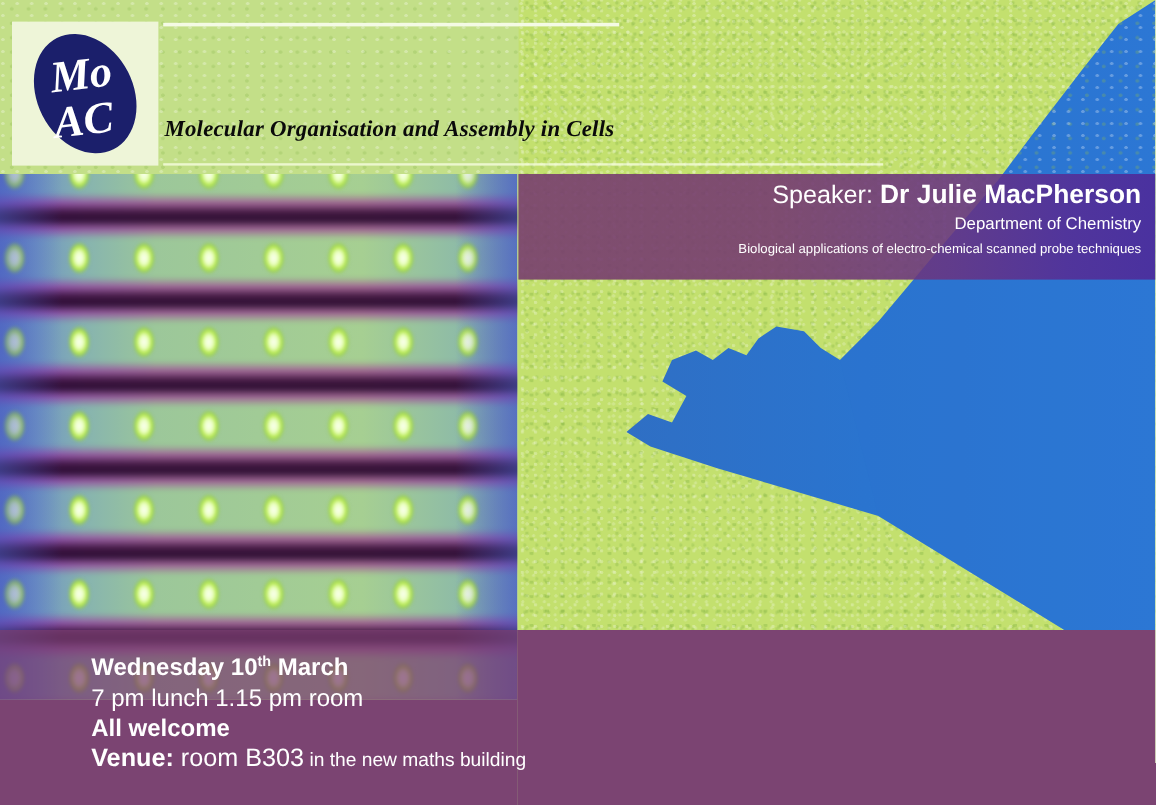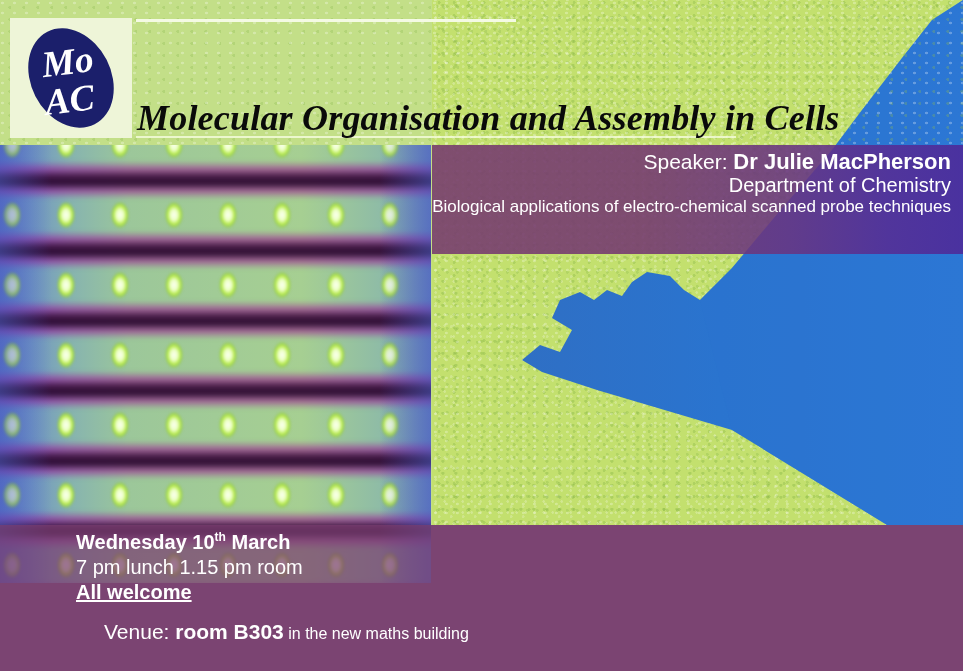--- a/index.html
+++ b/index.html
@@ -115,55 +115,55 @@
   }
   .rule-title{
     position:absolute; left:136px; top:136px;
     width:600px; height:2px;
     background:rgba(250,255,230,.75);
   }
   .poster-title{
     position:absolute; left:137px; top:97px;
     font-family:"Liberation Serif", serif;
     font-style:italic; font-weight:bold;
-    font-size:36px;
+    font-size:19px;
     color:#0a0a0a;
     letter-spacing:.2px;
     white-space:nowrap;
   }
 
   
   .speaker-band{
     position:absolute; left:432px; top:145px;
-    width:531px; height:109px;
+    width:531px; height:88px;
     background:linear-gradient(90deg,
        rgba(120,62,110,.90) 0%,
        rgba(118,60,112,.90) 40%,
        rgba(104,52,130,.88) 68%,
        rgba(86,44,148,.88) 86%,
        rgba(78,40,152,.88) 100%);
     color:#ffffff;
     box-sizing:border-box;
     padding:4px 12px 0 0;
     text-align:right;
   }
   .speaker-line{
     font-size:21px;
     line-height:26px;
     white-space:nowrap;
   }
   .speaker-line .lbl{font-weight:normal;}
   .speaker-line .nm{font-weight:bold; font-size:22px;}
   .dept-line{
-    font-size:20px;
+    font-size:14px;
     line-height:20px;
     white-space:nowrap;
   }
   .talk-line{
-    font-size:17px;
+    font-size:11px;
     line-height:20px;
     white-space:nowrap;
     margin-top:2px;
   }
 
   
   .info-overlay{            
     position:absolute; left:0px; top:525px;
     width:431px; height:58px;
     background:rgba(122,62,112,.72);
@@ -173,39 +173,39 @@
     width:532px; height:146px;
     background:#7b4472;
   }
   .info-solid-bottom{       
     position:absolute; left:0px; top:583px;
     width:431px; height:88px;
     background:#7b4472;
   }
 
   .date-block{
-    position:absolute; left:76px; top:525px;
+    position:absolute; left:76px; top:539px;
     color:#ffffff;
     line-height:25px;
     white-space:nowrap;
   }
   .date-line{font-size:20px; font-weight:bold;}
   .date-line sup{font-size:12px; vertical-align:super;}
   .time-line{font-size:20px; font-weight:normal;}
   .time-line b{font-weight:normal;}
-  .welcome-line{font-size:20px; font-weight:bold;text-decoration:underline;}
+  .welcome-line{font-size:20px; font-weight:bold;}
 
   .venue-block{
     position:absolute; left:76px; top:620px;
     color:#ffffff;
     white-space:nowrap;
     font-size:21px;
   }
-  .venue-block .vlbl{font-weight:normal;margin-left:28px;}
-  .venue-block .vroom{font-weight:bold;}
+  .venue-block .vlbl{font-weight:bold;}
+  .venue-block .vroom{font-weight:normal;}
   .venue-block .vrest{font-size:16px; font-weight:normal;}
 </style>
 </head>
 <body>
 
 <div id="poster">
 
   <div class="img-right">
     <div class="noise"></div>
     <div class="wedge">

